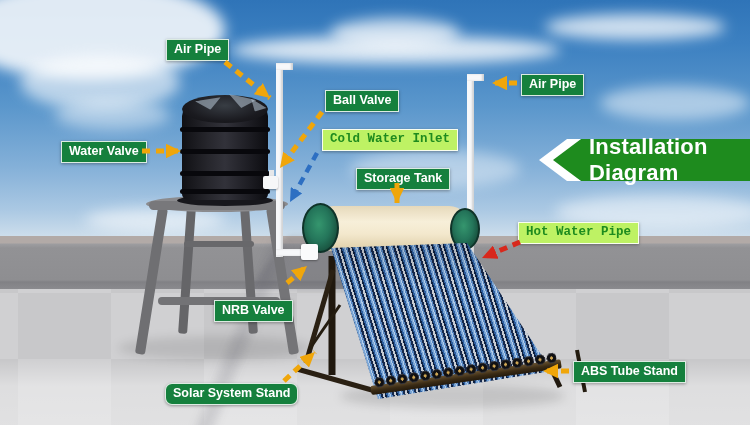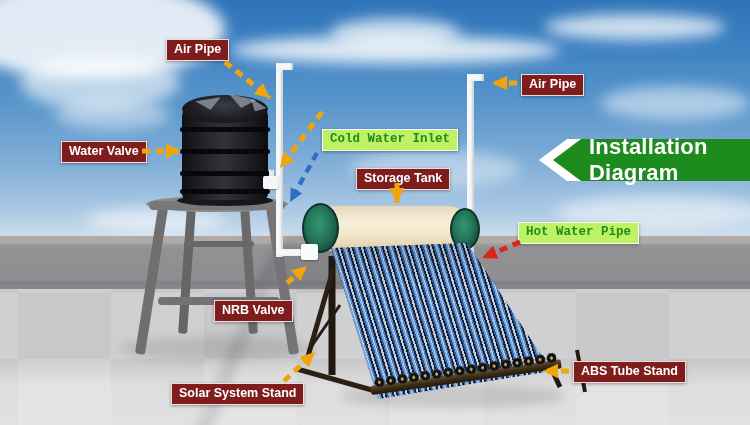--- a/index.html
+++ b/index.html
@@ -95,32 +95,32 @@
   .tube-caps{left:374px;top:377px;width:184px;height:12px;transform:rotate(-8deg);
              transform-origin:left center;
              background:radial-gradient(circle at 5.5px 6px,#d1a855 1.5px,#101013 1.7px 4.4px,#33333a 4.5px 5px,transparent 5.2px);
              background-size:11.6px 12px;}
   .rail{left:371px;top:386px;width:192px;height:9px;border-radius:2px;transform:rotate(-8deg);
         transform-origin:left center;
         background:linear-gradient(180deg,#6b5430,#3a2b15 55%,#241a0c);}
 
   
   .lbl{position:absolute;font-size:12.5px;font-weight:bold;line-height:1;white-space:nowrap;
-       padding:3px 7px 4px;color:#fff;background:#7f1d1d;
+       padding:3px 7px 4px;color:#fff;background:#15803d;
        border:1px solid rgba(255,255,255,.85);box-shadow:0 1px 3px rgba(0,0,0,.35);}
   .lbl.white{background:#bef264;color:#1e8b1e;border:1px solid rgba(255,255,255,.9);font-family:Liberation Mono, monospace;}
   .l-airpipe-left{left:166px;top:39px;}
   .l-ballvalve{left:325px;top:90px;}
   .l-coldwater{left:322px;top:129px;}
   .l-watertank{left:61px;top:141px;}
   .l-storagetank{left:356px;top:168px;}
   .l-airpipe-right{left:521px;top:74px;}
   .l-hotwater{left:518px;top:222px;}
   .l-nrbvalve{left:214px;top:284px;margin-top:16px;}
-  .l-stand{left:171px;top:383px;}
+  .l-stand{left:165px;top:383px;border-radius:7px;}
   .l-absholder{left:573px;top:361px;}
 
   
   .banner{left:535px;top:139px;width:215px;height:42px;}
   .banner-green{position:absolute;inset:0;background:#1e8b1e;
                 clip-path:polygon(10px 50%,46px 0,100% 0,100% 100%,46px 100%);
                 filter:drop-shadow(0 1px 2px rgba(0,0,0,.3));}
   .banner-chevron{position:absolute;left:0;top:0;width:52px;height:42px;background:#fff;
                 clip-path:polygon(32px 0,46px 0,18px 50%,46px 100%,32px 100%,4px 50%);}
   .banner-text{position:absolute;left:54px;right:4px;top:0;bottom:0;display:flex;
@@ -201,20 +201,21 @@
       <path d="M577,350 L585,392" stroke="#241c10" stroke-width="4"></path>
     </svg>
     <div class="abs tubes"></div>
     <div class="abs rail"></div>
     <div class="abs tube-caps"></div>
   </div>
 
   <div class="abs nrb-box"></div>
 
   <div class="lbl l-airpipe-left">Air Pipe</div>
+  <div class="lbl l-ballvalve">Ball Valve</div>
   <div class="lbl white l-coldwater">Cold Water Inlet</div>
   <div class="lbl l-watertank">Water Valve</div>
   <div class="lbl l-storagetank">Storage Tank</div>
   <div class="lbl l-airpipe-right">Air Pipe</div>
   <div class="lbl white l-hotwater">Hot Water Pipe</div>
   <div class="lbl l-nrbvalve">NRB Valve</div>
   <div class="lbl l-stand">Solar System Stand</div>
   <div class="lbl l-absholder">ABS Tube Stand</div>
 
   <div class="abs banner">

